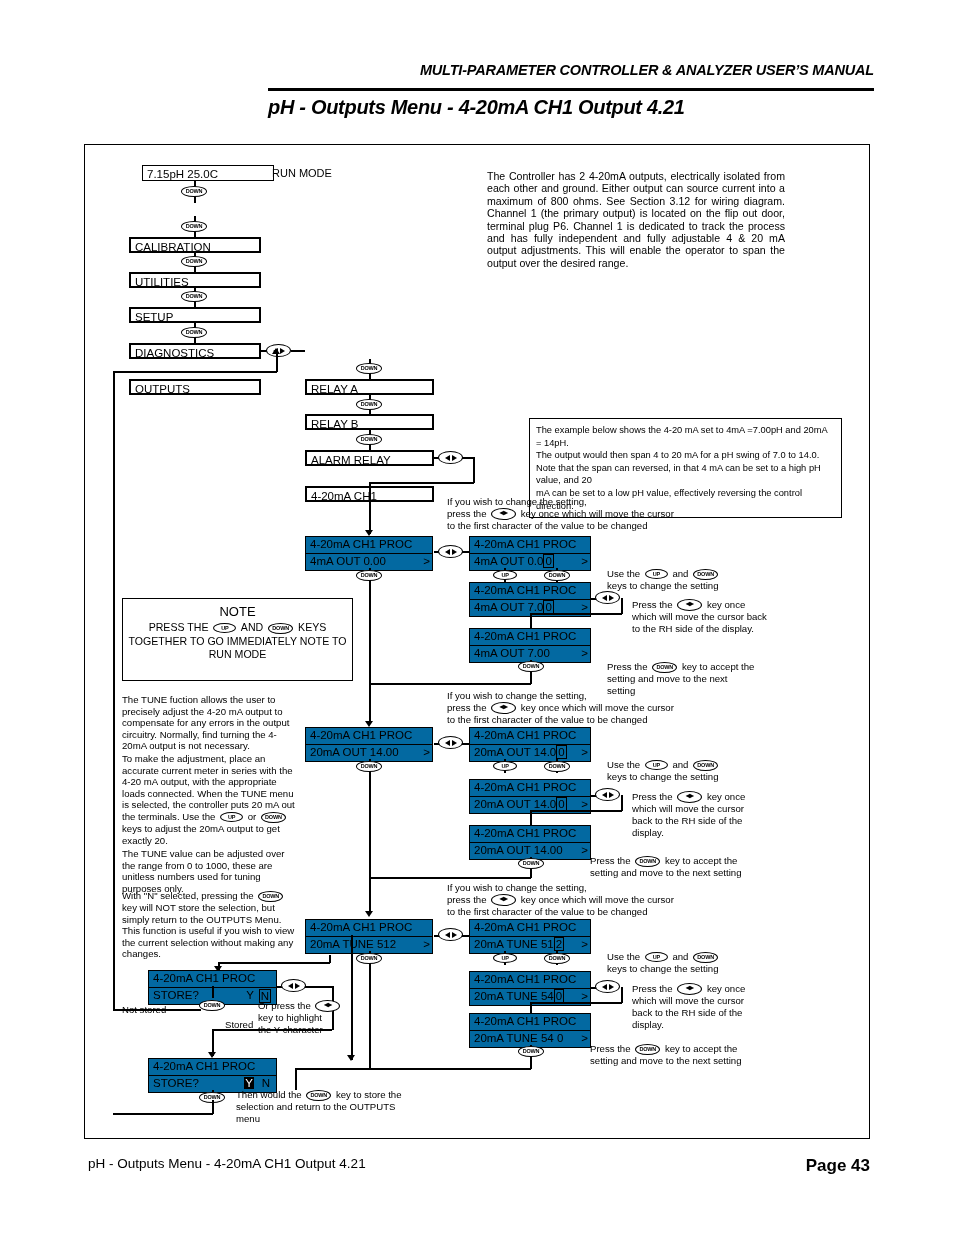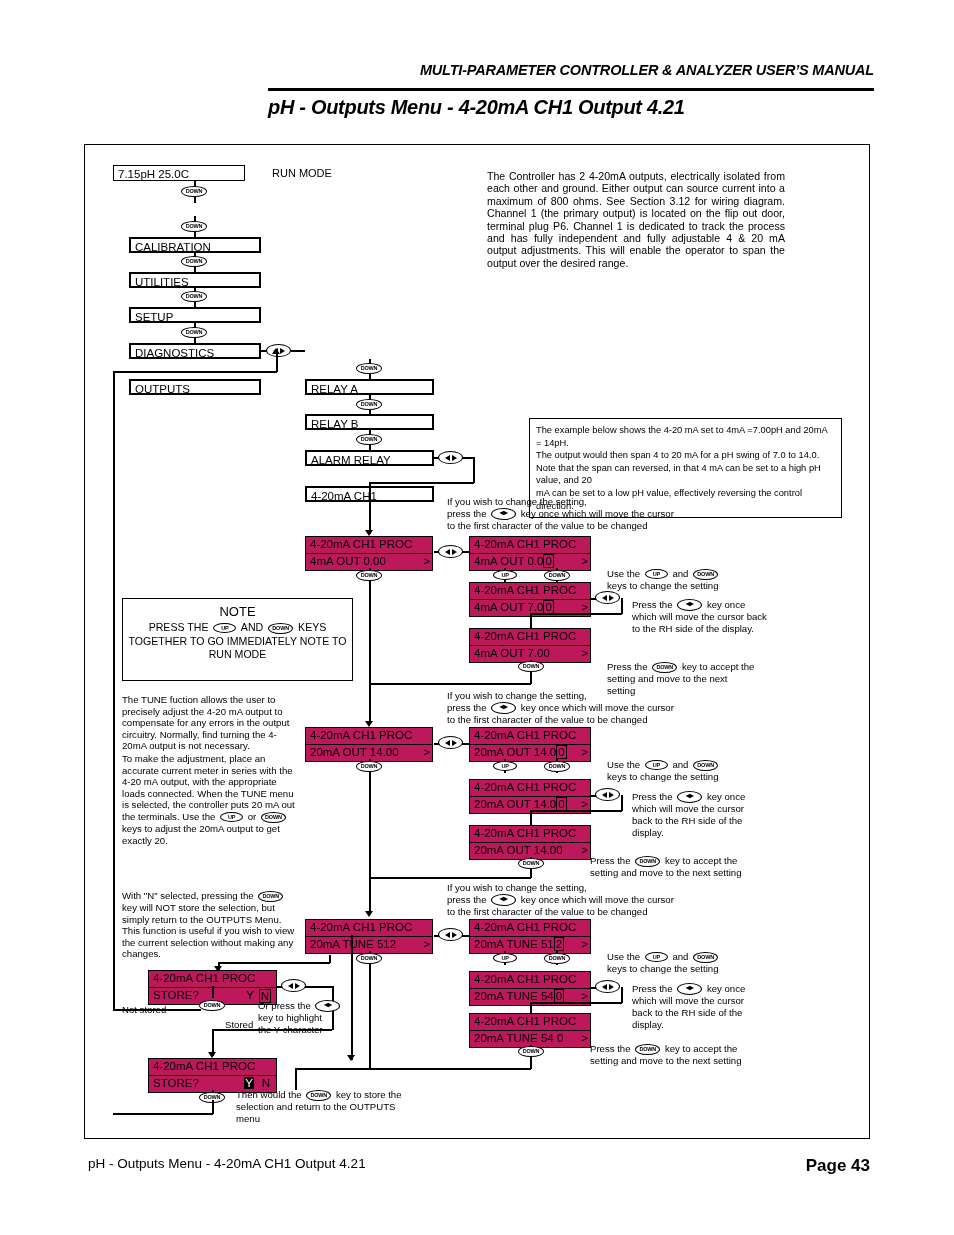--- a/index.html
+++ b/index.html
@@ -18,21 +18,21 @@
   #frame{left:84px;top:144px;width:786px;height:995px;border:1.6px solid #000;box-sizing:border-box;}
 
   
   #ft-l{left:88px;top:1156px;font-size:13.5px;}
   #ft-r{left:760px;top:1156px;width:110px;text-align:right;font-size:17px;font-weight:bold;}
 
   
   .mbox{border:1.3px solid #000;box-sizing:border-box;background:#fff;font-size:11.5px;
         padding:1px 0 0 4px;height:16px;line-height:14px;white-space:nowrap;}
   .mbox.hv{border-width:2px;margin-top:36px;}
-  .lcd{border:1.3px solid #000;box-sizing:border-box;background:#be185d;width:128px;}
+  .lcd{border:1.3px solid #000;box-sizing:border-box;background:#0369a1;width:128px;}
   .lcd .ln{height:16px;line-height:15px;font-size:11.5px;padding-left:4px;white-space:nowrap;position:relative;}
   .lcd .ln.b{border-top:1.3px solid #000;}
   .gt{position:absolute;right:2px;top:0;font-size:11.5px;}
   .inv{display:inline-block;border:1.2px solid #000;padding:0 1px;line-height:12px;}
   .invb{display:inline-block;background:#000;color:#fff;padding:0 1px;line-height:12px;}
 
   .hline{background:#000;height:1.4px;}
   .vline{background:#000;width:1.4px;}
   .hline.t{height:1.8px;}
   .vline.t{width:1.8px;}
@@ -72,21 +72,21 @@
   <div class="abs" id="hdr-sub">pH - Outputs Menu - 4-20mA CH1 Output 4.21</div>
 
   <div class="abs" id="frame"></div>
 
   <div class="abs vline t" style="left:194px;top:181px;height:22px;"></div>
   <div class="abs vline t" style="left:194px;top:216px;height:22px;"></div>
   <div class="abs vline t" style="left:194px;top:251px;height:22px;"></div>
   <div class="abs vline t" style="left:194px;top:286px;height:22px;"></div>
   <div class="abs vline t" style="left:194px;top:321px;height:22px;"></div>
 
-  <div class="abs mbox" style="left:113px;top:165px;width:132px;">7.15pH  25.0C</div>
+  <div class="abs mbox" style="left:142px;top:165px;width:132px;">7.15pH  25.0C</div>
   <div class="abs mbox hv" style="left:129px;top:201px;width:132px;">CALIBRATION</div>
   <div class="abs mbox hv" style="left:129px;top:236px;width:132px;">UTILITIES</div>
   <div class="abs mbox hv" style="left:129px;top:271px;width:132px;">SETUP</div>
   <div class="abs mbox hv" style="left:129px;top:307px;width:132px;">DIAGNOSTICS</div>
   <div class="abs mbox hv" style="left:129px;top:343px;width:132px;">OUTPUTS</div>
 
   <div class="key dn" style="left:181px;top:186px;">DOWN</div>
   <div class="key dn" style="left:181px;top:221px;">DOWN</div>
   <div class="key dn" style="left:181px;top:256px;">DOWN</div>
   <div class="key dn" style="left:181px;top:291px;">DOWN</div>
@@ -250,20 +250,21 @@
   </div>
 
   <div class="abs txt9" style="left:122px;top:694px;width:178px;">The TUNE fuction allows the user to precisely adjust the 4-20 mA output to compensate for any errors in the output circuitry. Normally, find turning the 4-20mA output is not necessary.</div>
   <div class="abs txt9" style="left:122px;top:753px;width:178px;">
     <span>To make the adjustment, place an accurate current meter in series with the 4-20 mA output, with the appropriate loads connected. When the TUNE menu is selected, the controller puts 20 mA out the terminals. Use the</span>
     <span class="ikey up">UP</span>
     <span>or</span>
     <span class="ikey dn">DOWN</span>
     <span>keys to adjust the 20mA output to get exactly 20.</span>
   </div>
+  <div class="abs txt9" style="left:122px;top:848px;width:178px;">The TUNE value can be adjusted over the range from 0 to 1000, these are unitless numbers used for tuning purposes only.</div>
   <div class="abs txt9" style="left:122px;top:890px;width:178px;">
     <span>With "N" selected, pressing the</span>
     <span class="ikey dn">DOWN</span>
     <span>key will NOT store the selection, but simply return to the OUTPUTS Menu. This function is useful if you wish to view the current selection without making any changes.</span>
   </div>
 
   <div class="abs txt9" style="left:447px;top:690px;width:260px;">
     <div>If you wish to change the setting,</div>
     <div>
       <span>press the</span>

